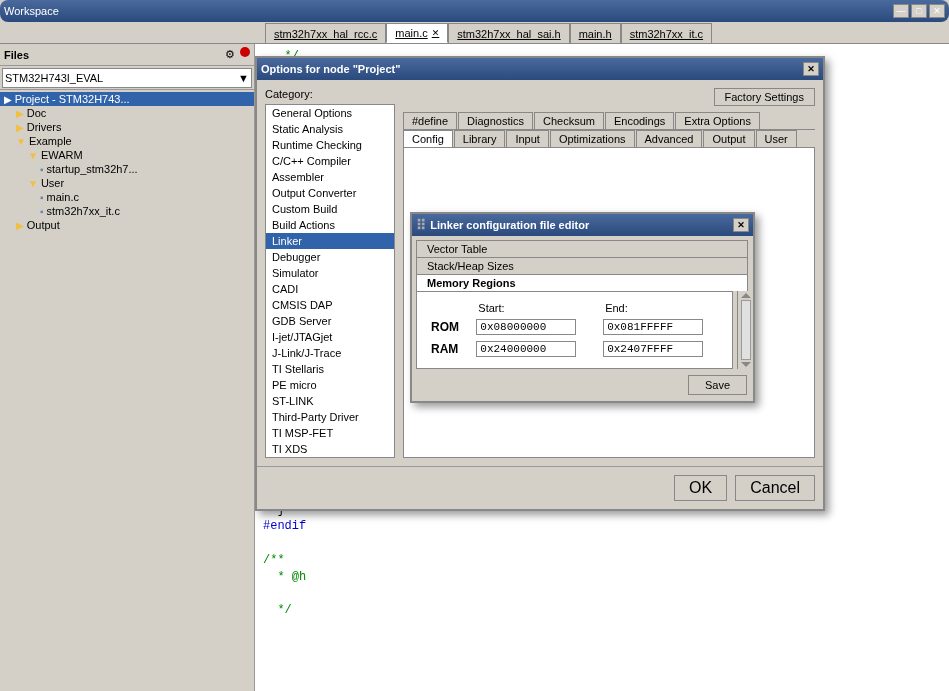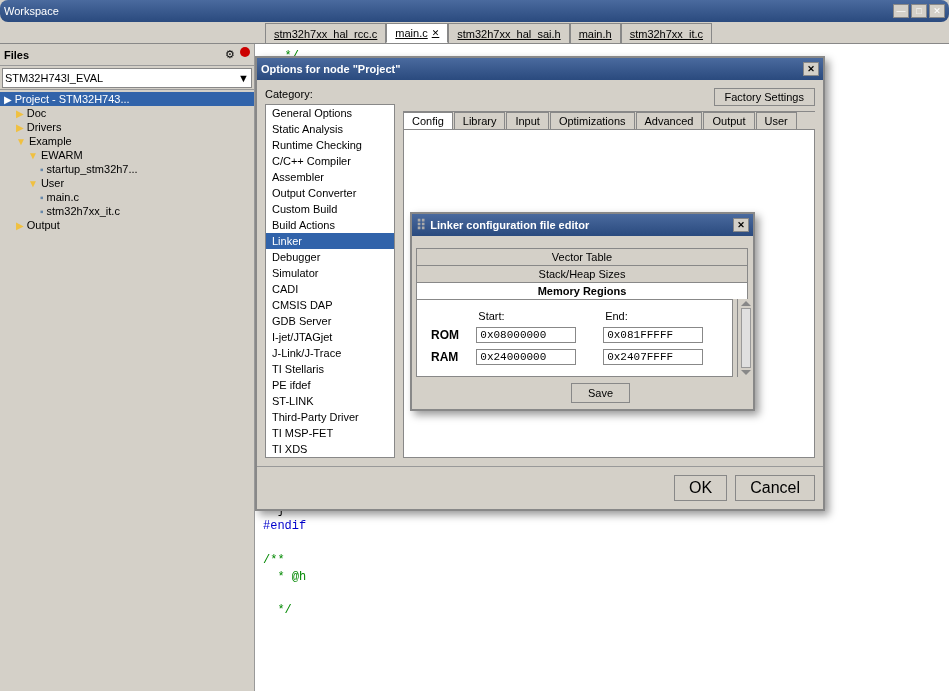--- a/index.html
+++ b/index.html
@@ -82,21 +82,21 @@
     .sub-dialog-title-bar { height: 22px; background: linear-gradient(to bottom, #4a6a9e, #2a4a7e); display: flex; align-items: center; justify-content: space-between; padding: 0 4px; color: white; font-size: 11px; font-weight: bold; }
     .sub-dialog-close-btn { width: 16px; height: 14px; background: #d4d0c8; border: 1px solid #888; display: flex; align-items: center; justify-content: center; cursor: pointer; font-size: 9px; color: black; }
     .sub-inner-tab { padding: 2px 10px; font-size: 11px; border: 1px solid #888; border-bottom: none; background: #d4d0c8; cursor: pointer; margin-right: 1px; }
     .sub-inner-tab.active { background: white; font-weight: bold; }
     .sub-dialog-body { background: white; border: 1px solid #888; margin: 0 4px; padding: 8px; }
     .mem-table { width: 100%; font-size: 11px; border-collapse: collapse; }
     .mem-table th { font-weight: normal; padding: 2px 8px; text-align: left; }
     .mem-table td { padding: 3px 6px; }
     .mem-input { width: 100px; border: 1px solid #888; font-size: 11px; padding: 1px 3px; font-family: 'Courier New', monospace; }
     .mem-label { font-size: 12px; padding: 2px 6px; font-weight: bold; }
-    .sub-dialog-footer { display: flex; justify-content: center; padding: 6px; margin-left: 36px; }
+    .sub-dialog-footer { display: flex; justify-content: flex-end; padding: 6px; margin-left: 36px; }
     .save-btn { padding: 3px 16px; background: #d4d0c8; border: 1px solid #888; font-size: 11px; cursor: pointer; }
     .drag-handle { color: #aaa; font-size: 14px; }
   </style>
 </head>
 <body>
 
 <div class="app-window">
 
   <div class="title-bar">
     <div class="title-bar-left">
@@ -247,33 +247,40 @@
                     <div class="category-item">Build Actions</div>
                     <div class="category-item selected">Linker</div>
                     <div class="category-item">Debugger</div>
                     <div class="category-item">Simulator</div>
                     <div class="category-item">CADI</div>
                     <div class="category-item">CMSIS DAP</div>
                     <div class="category-item">GDB Server</div>
                     <div class="category-item">I-jet/JTAGjet</div>
                     <div class="category-item">J-Link/J-Trace</div>
                     <div class="category-item">TI Stellaris</div>
-                    <div class="category-item">PE ifdef</div>
+                    <div class="category-item">PE micro</div>
                     <div class="category-item">ST-LINK</div>
                     <div class="category-item">Third-Party Driver</div>
                     <div class="category-item">TI MSP-FET</div>
                     <div class="category-item">TI XDS</div>
                   </div>
               </div>
 
               <div class="right-panel">
                 <div class="factory-settings-row">
                   <button class="factory-btn">Factory Settings</button>
                 </div>
 
+                <div class="sub-tabs" id="subTabsRow1">
+                    <div class="sub-tab">#define</div>
+                    <div class="sub-tab">Diagnostics</div>
+                    <div class="sub-tab">Checksum</div>
+                    <div class="sub-tab">Encodings</div>
+                    <div class="sub-tab">Extra Options</div>
+                  </div>
 
                 <div class="sub-tabs" id="subTabsRow2" style="border-top:1px solid #888;margin-top:-1px;">
                     <div class="sub-tab active">Config</div>
                     <div class="sub-tab">Library</div>
                     <div class="sub-tab">Input</div>
                     <div class="sub-tab">Optimizations</div>
                     <div class="sub-tab">Advanced</div>
                     <div class="sub-tab">Output</div>
                     <div class="sub-tab">User</div>
                   </div>
@@ -289,21 +296,21 @@
         </div>
 
         <div class="sub-dialog" style="position:absolute;top:168px;left:155px;width:345px;">
           <div class="sub-dialog-title-bar">
             <div style="display:flex;align-items:center;gap:4px;">
               <span class="drag-handle">⠿</span>
               <span>Linker configuration file editor</span>
             </div>
             <div class="sub-dialog-close-btn">✕</div>
           </div>
-          <div style="background:#d4d0c8;padding:12px 4px 0;text-align:center;" id="linkerInnerTabs">
+          <div style="background:#d4d0c8;padding:4px 4px 0;" id="linkerInnerTabs">
               <div class="sub-inner-tab">Vector Table</div>
               <div class="sub-inner-tab">Stack/Heap Sizes</div>
               <div class="sub-inner-tab active">Memory Regions</div>
             </div>
           <div style="display:flex;">
             <div class="sub-dialog-body" style="flex:1;">
               <table class="mem-table">
                 <thead>
                   <tr>
                     <th></th>

